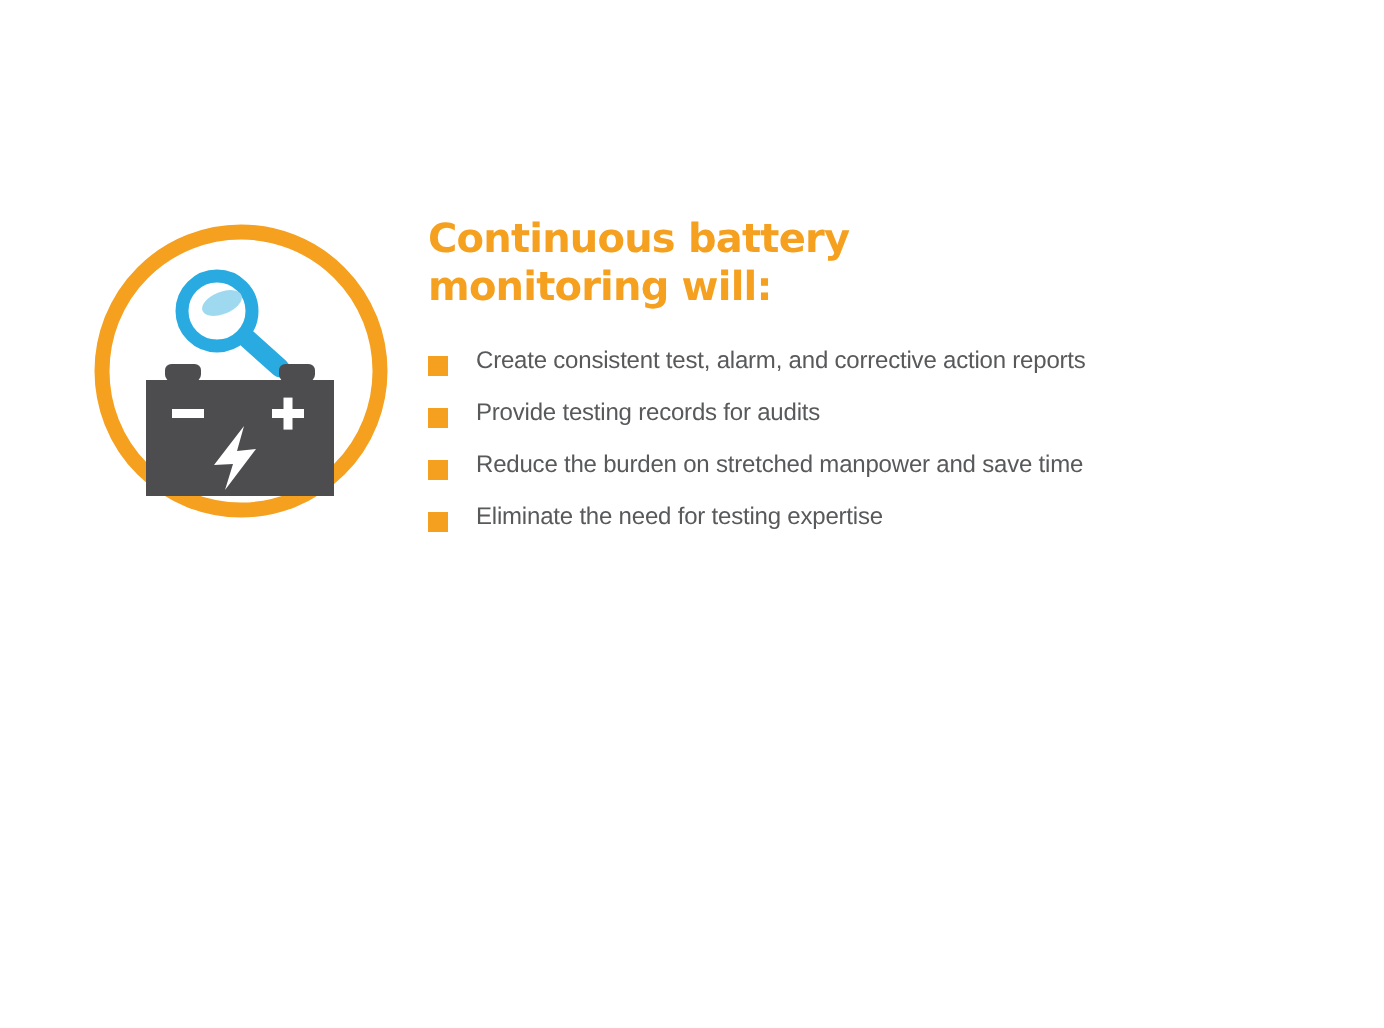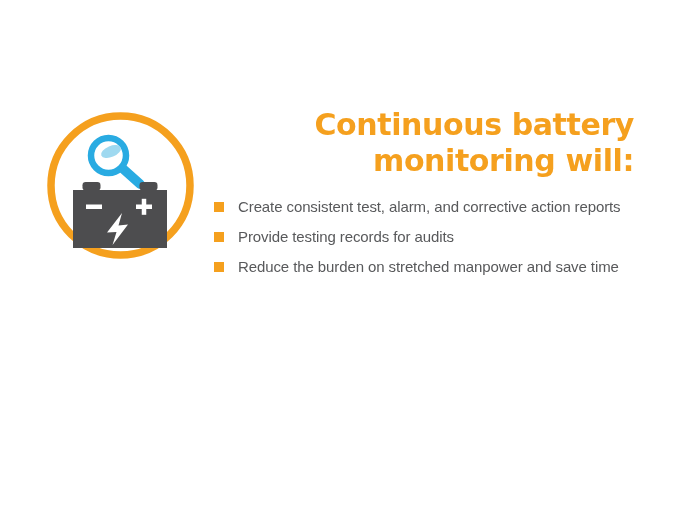--- a/index.html
+++ b/index.html
@@ -39,40 +39,39 @@
   .content {
     position: absolute;
     left: 214px;
     top: 107px;
     width: 420px;
   }
   .heading {
     margin: 0;
     color: #F5A01E;
     font-family: "DejaVu Sans", sans-serif;
-    font-size: 30px;
+    font-size: 20px;
     font-weight: 700;
     line-height: 1.2;
     letter-spacing: -0.4px;
     white-space: pre-line;
-    text-align: right;
   }
 
   .bullet-list {
     list-style: none;
     margin: 18px 0 0 0;
     padding: 0;
   }
   .bullet-item {
     position: relative;
     padding-left: 24px;
     margin-bottom: 10px;
     color: #58595B;
     font-family: "Liberation Sans", sans-serif;
-    font-size: 15px;
+    font-size: 12px;
     line-height: 1.33;
     letter-spacing: -0.1px;
   }
   .bullet-item:last-child {
     margin-bottom: 0;
   }
   .bullet-marker {
     position: absolute;
     left: 0;
     top: 5px;
@@ -137,17 +136,21 @@
         <span class="bullet-marker"></span>
         <span class="bullet-text">Provide testing records for audits</span>
       </li>
 
       <li class="bullet-item">
         <span class="bullet-marker"></span>
         <span class="bullet-text">Reduce the burden on stretched manpower and save time</span>
       </li>
 
 
+      <li class="bullet-item">
+        <span class="bullet-marker"></span>
+        <span class="bullet-text">Eliminate the need for testing expertise</span>
+      </li>
 
     </ul>
   </div>
 
 </div>
 
 </body></html>

